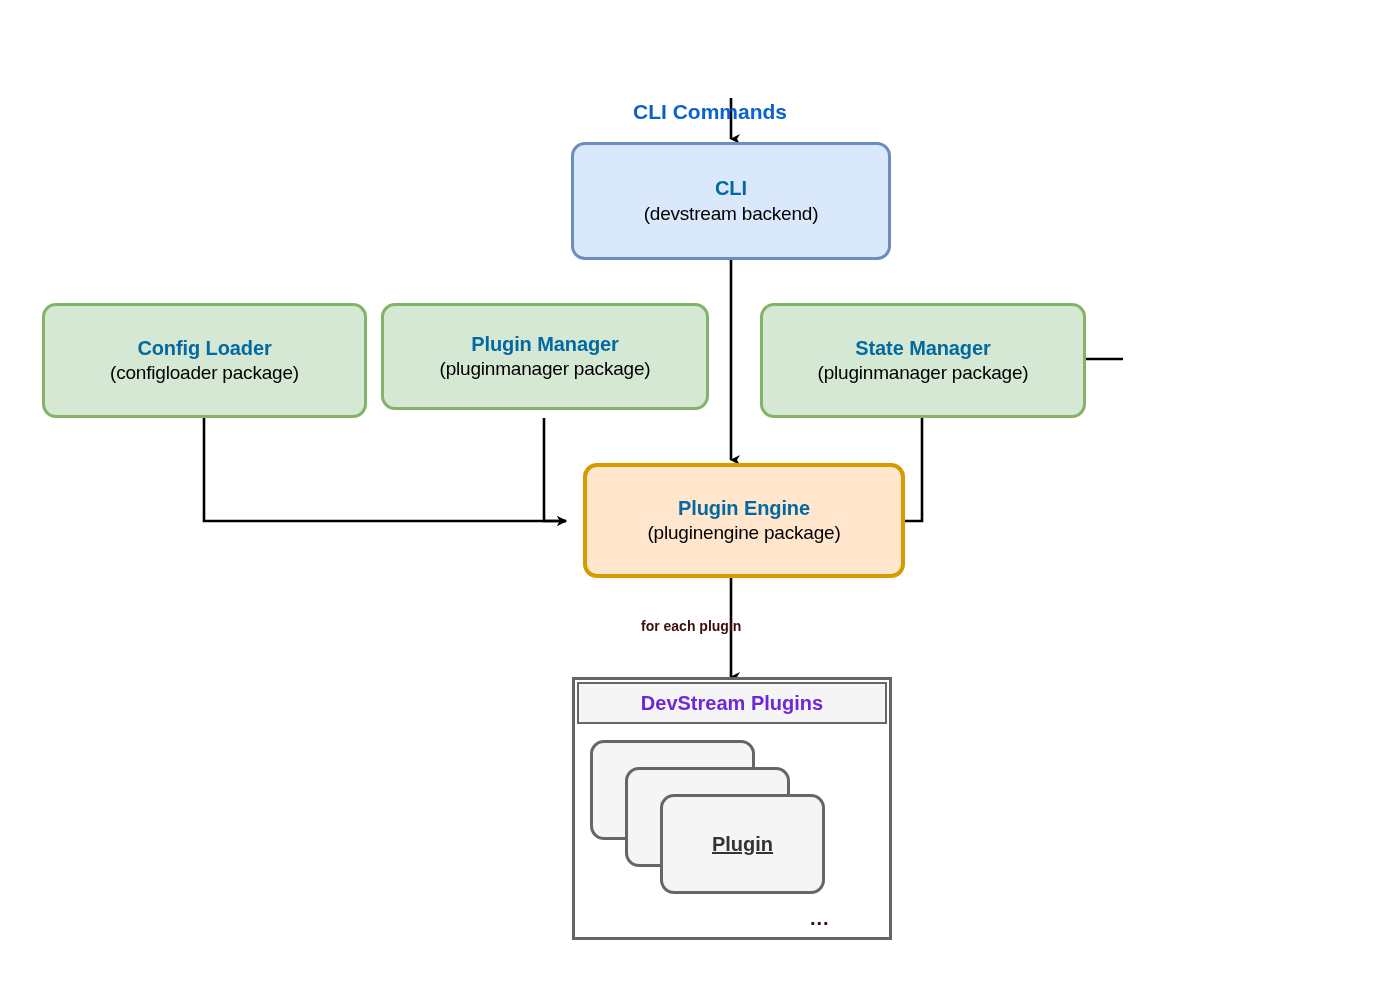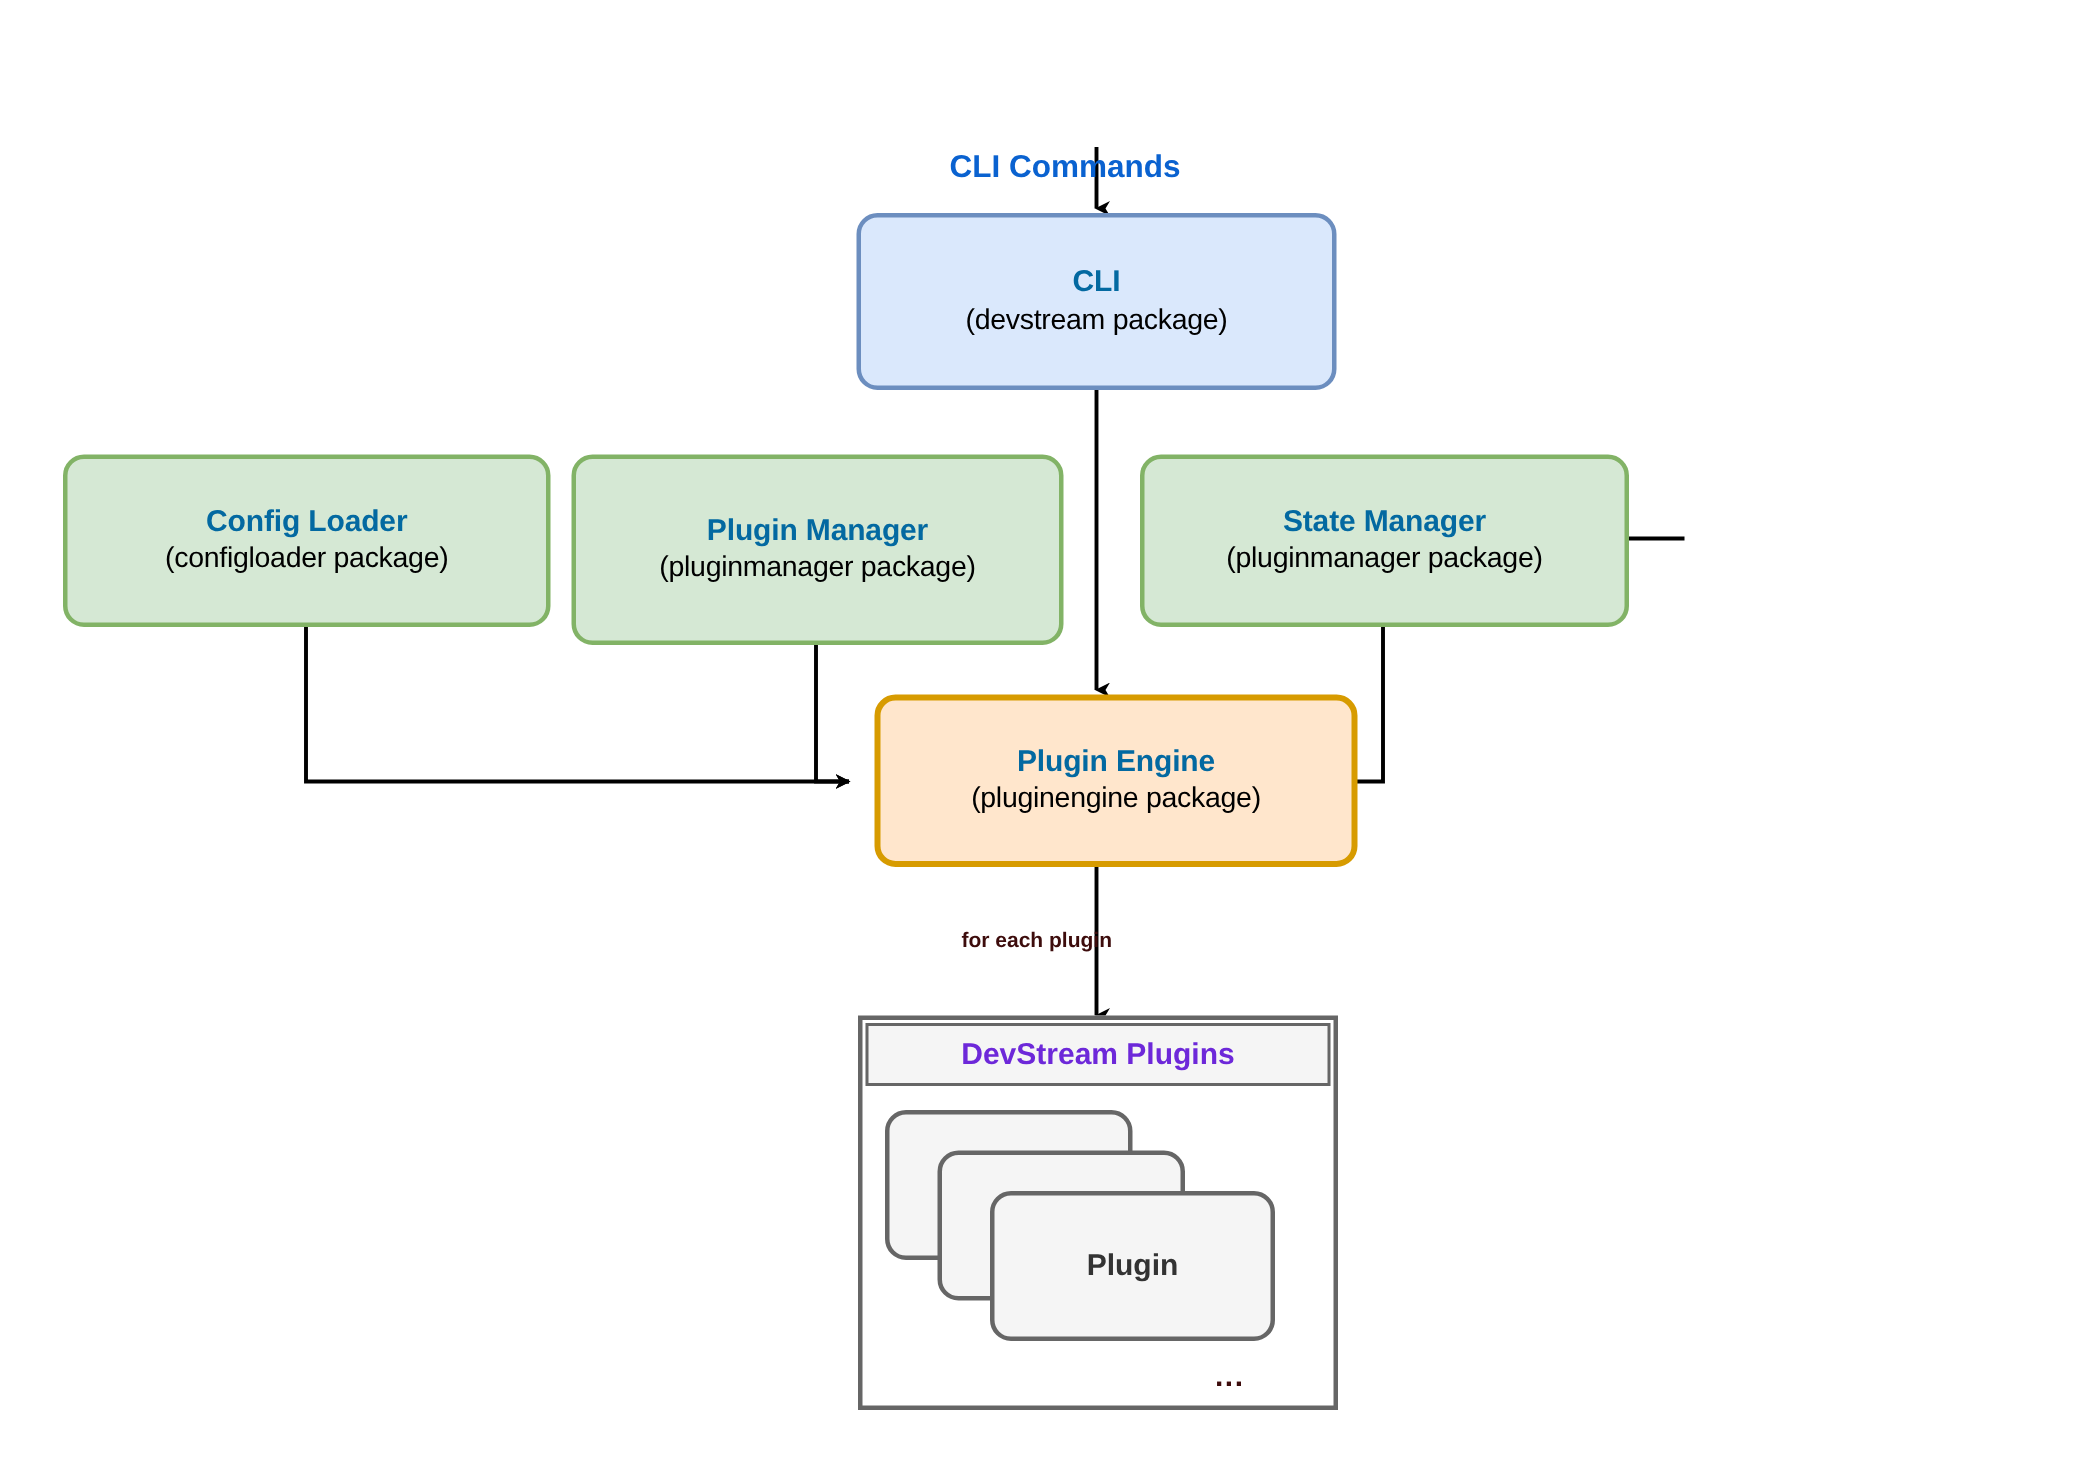--- a/index.html
+++ b/index.html
@@ -147,29 +147,29 @@
 
     <line x1="1123" y1="359" x2="1086" y2="359" stroke="#000000" stroke-width="2.6" marker-end="url(#arrowLeft)"></line>
 
     <line x1="731" y1="578" x2="731" y2="677" stroke="#000000" stroke-width="2.6" marker-end="url(#arrowDown)"></line>
   </svg>
 
   <div class="edge-label label-cli-commands" style="left:633px; top:57px;margin-top:44px;">CLI Commands</div>
 
   <div class="node node-cli" style="left:571px; top:142px; width:320px; height:118px;">
     <div class="title">CLI</div>
-    <div class="subtitle">(devstream package)</div>
+    <div class="subtitle">(devstream backend)</div>
   </div>
 
   <div class="node node-green" style="left:42px; top:303px; width:325px; height:115px;">
     <div class="title">Config Loader</div>
     <div class="subtitle">(configloader package)</div>
   </div>
 
-  <div class="node node-green" style="left:381px; top:303px; width:328px; height:127px;">
+  <div class="node node-green" style="left:381px; top:303px; width:328px; height:107px;">
     <div class="title">Plugin Manager</div>
     <div class="subtitle">(pluginmanager package)</div>
   </div>
 
   <div class="node node-green" style="left:760px; top:303px; width:326px; height:115px;">
     <div class="title">State Manager</div>
     <div class="subtitle">(pluginmanager package)</div>
   </div>
 
 
@@ -182,17 +182,17 @@
 
   <div class="plugins-container" style="left:572px; top:677px; width:320px; height:263px;">
   </div>
 
   <div class="plugins-header" style="left:577px; top:682px; width:310px; height:42px;">DevStream Plugins</div>
 
   <div class="plugin-card" style="left:590px; top:740px; width:165px; height:100px; z-index:1;"></div>
 
   <div class="plugin-card" style="left:625px; top:767px; width:165px; height:100px; z-index:2;"></div>
 
-  <div class="plugin-card" style="left:660px; top:794px; width:190px; height:100px; z-index:3;">Plugin</div>
+  <div class="plugin-card" style="left:660px; top:794px; width:165px; height:100px; z-index:3;text-decoration:underline;">Plugin</div>
 
   <div class="ellipsis" style="left:810px; top:908px; z-index:4;">...</div>
 
 </div>
 
 </body></html>

